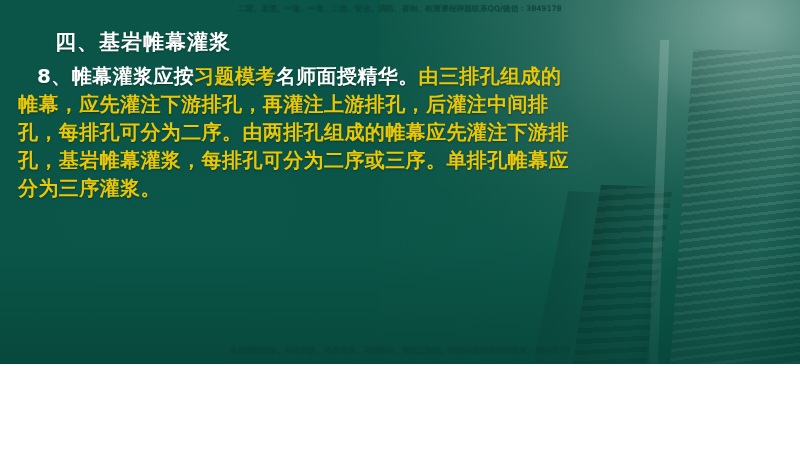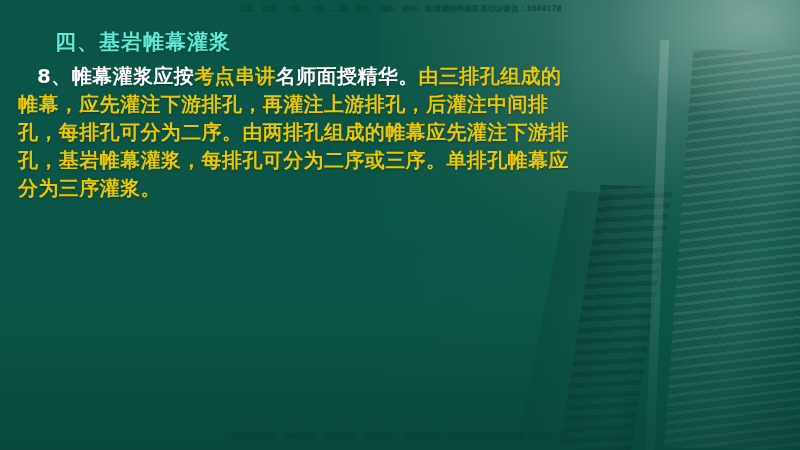--- a/index.html
+++ b/index.html
@@ -9,21 +9,21 @@
   body {
     width: 800px;
     height: 450px;
     overflow: hidden;
     font-family: "Liberation Sans", "DejaVu Sans", sans-serif;
   }
 
   #slide {
     position: relative;
     width: 800px;
-    height: 450px;
+    height: 364px;
     background: #0a5547;
     overflow: hidden;
   }
 
   
   #bg-photo {
     position: absolute;
     inset: 0;
     pointer-events: none;
   }
@@ -126,21 +126,21 @@
     position: absolute;
     left: 0; top: 0;
     width: 600px;
   }
   #slide-title {
     position: absolute;
     left: 55px;
     top: 28px;
     font-size: 21px;
     font-weight: bold;
-    color: #5eead4;
+    color: #ffffff;
     letter-spacing: 1px;
     font-family: "DejaVu Sans", "Liberation Sans", sans-serif;
     text-shadow: 0 1px 2px rgba(0,0,0,0.35);
   }
   #body-text {
     position: absolute;
     left: 18px;
     top: 62px;
     width: 560px;
     font-size: 20px;
@@ -170,20 +170,20 @@
     <div class="photo-vignette"></div>
   </div>
 
   <div class="wm" id="header-watermark">二建、监理、一建、一造、二造、安全、消防、咨询、检测课程押题联系QQ/微信：3849178</div>
 
   <div id="content">
 
     <div id="slide-title">四、基岩帷幕灌浆</div>
 
     <div id="body-text">
-      <p class="para" style="margin:0;"><span class="tx-white">8、帷幕灌浆应按</span><span class="tx-yellow">考点串讲</span><span class="tx-white">名师面授精华。</span><span class="tx-yellow">由三排孔组成的帷幕，应先灌注下游排孔，再灌注上游排孔，后灌注中间排孔，每排孔可分为二序。由两排孔组成的帷幕应先灌注下游排孔，基岩帷幕灌浆，每排孔可分为二序或三序。单排孔帷幕应分为三序灌浆。</span></p>
+      <p class="para" style="margin:0;"><span class="tx-white">8、帷幕灌浆应按</span><span class="tx-yellow">习题模考</span><span class="tx-white">名师面授精华。</span><span class="tx-yellow">由三排孔组成的帷幕，应先灌注下游排孔，再灌注上游排孔，后灌注中间排孔，每排孔可分为二序。由两排孔组成的帷幕应先灌注下游排孔，基岩帷幕灌浆，每排孔可分为二序或三序。单排孔帷幕应分为三序灌浆。</span></p>
     </div>
 
   </div>
 
   <div class="wm" id="footer-watermark">名师面授精华、夯全内训、考点串讲、习题模考、考前三页纸、绝密押题联系QQ/微信：3849178</div>
 
 </div>
 
 </body></html>

